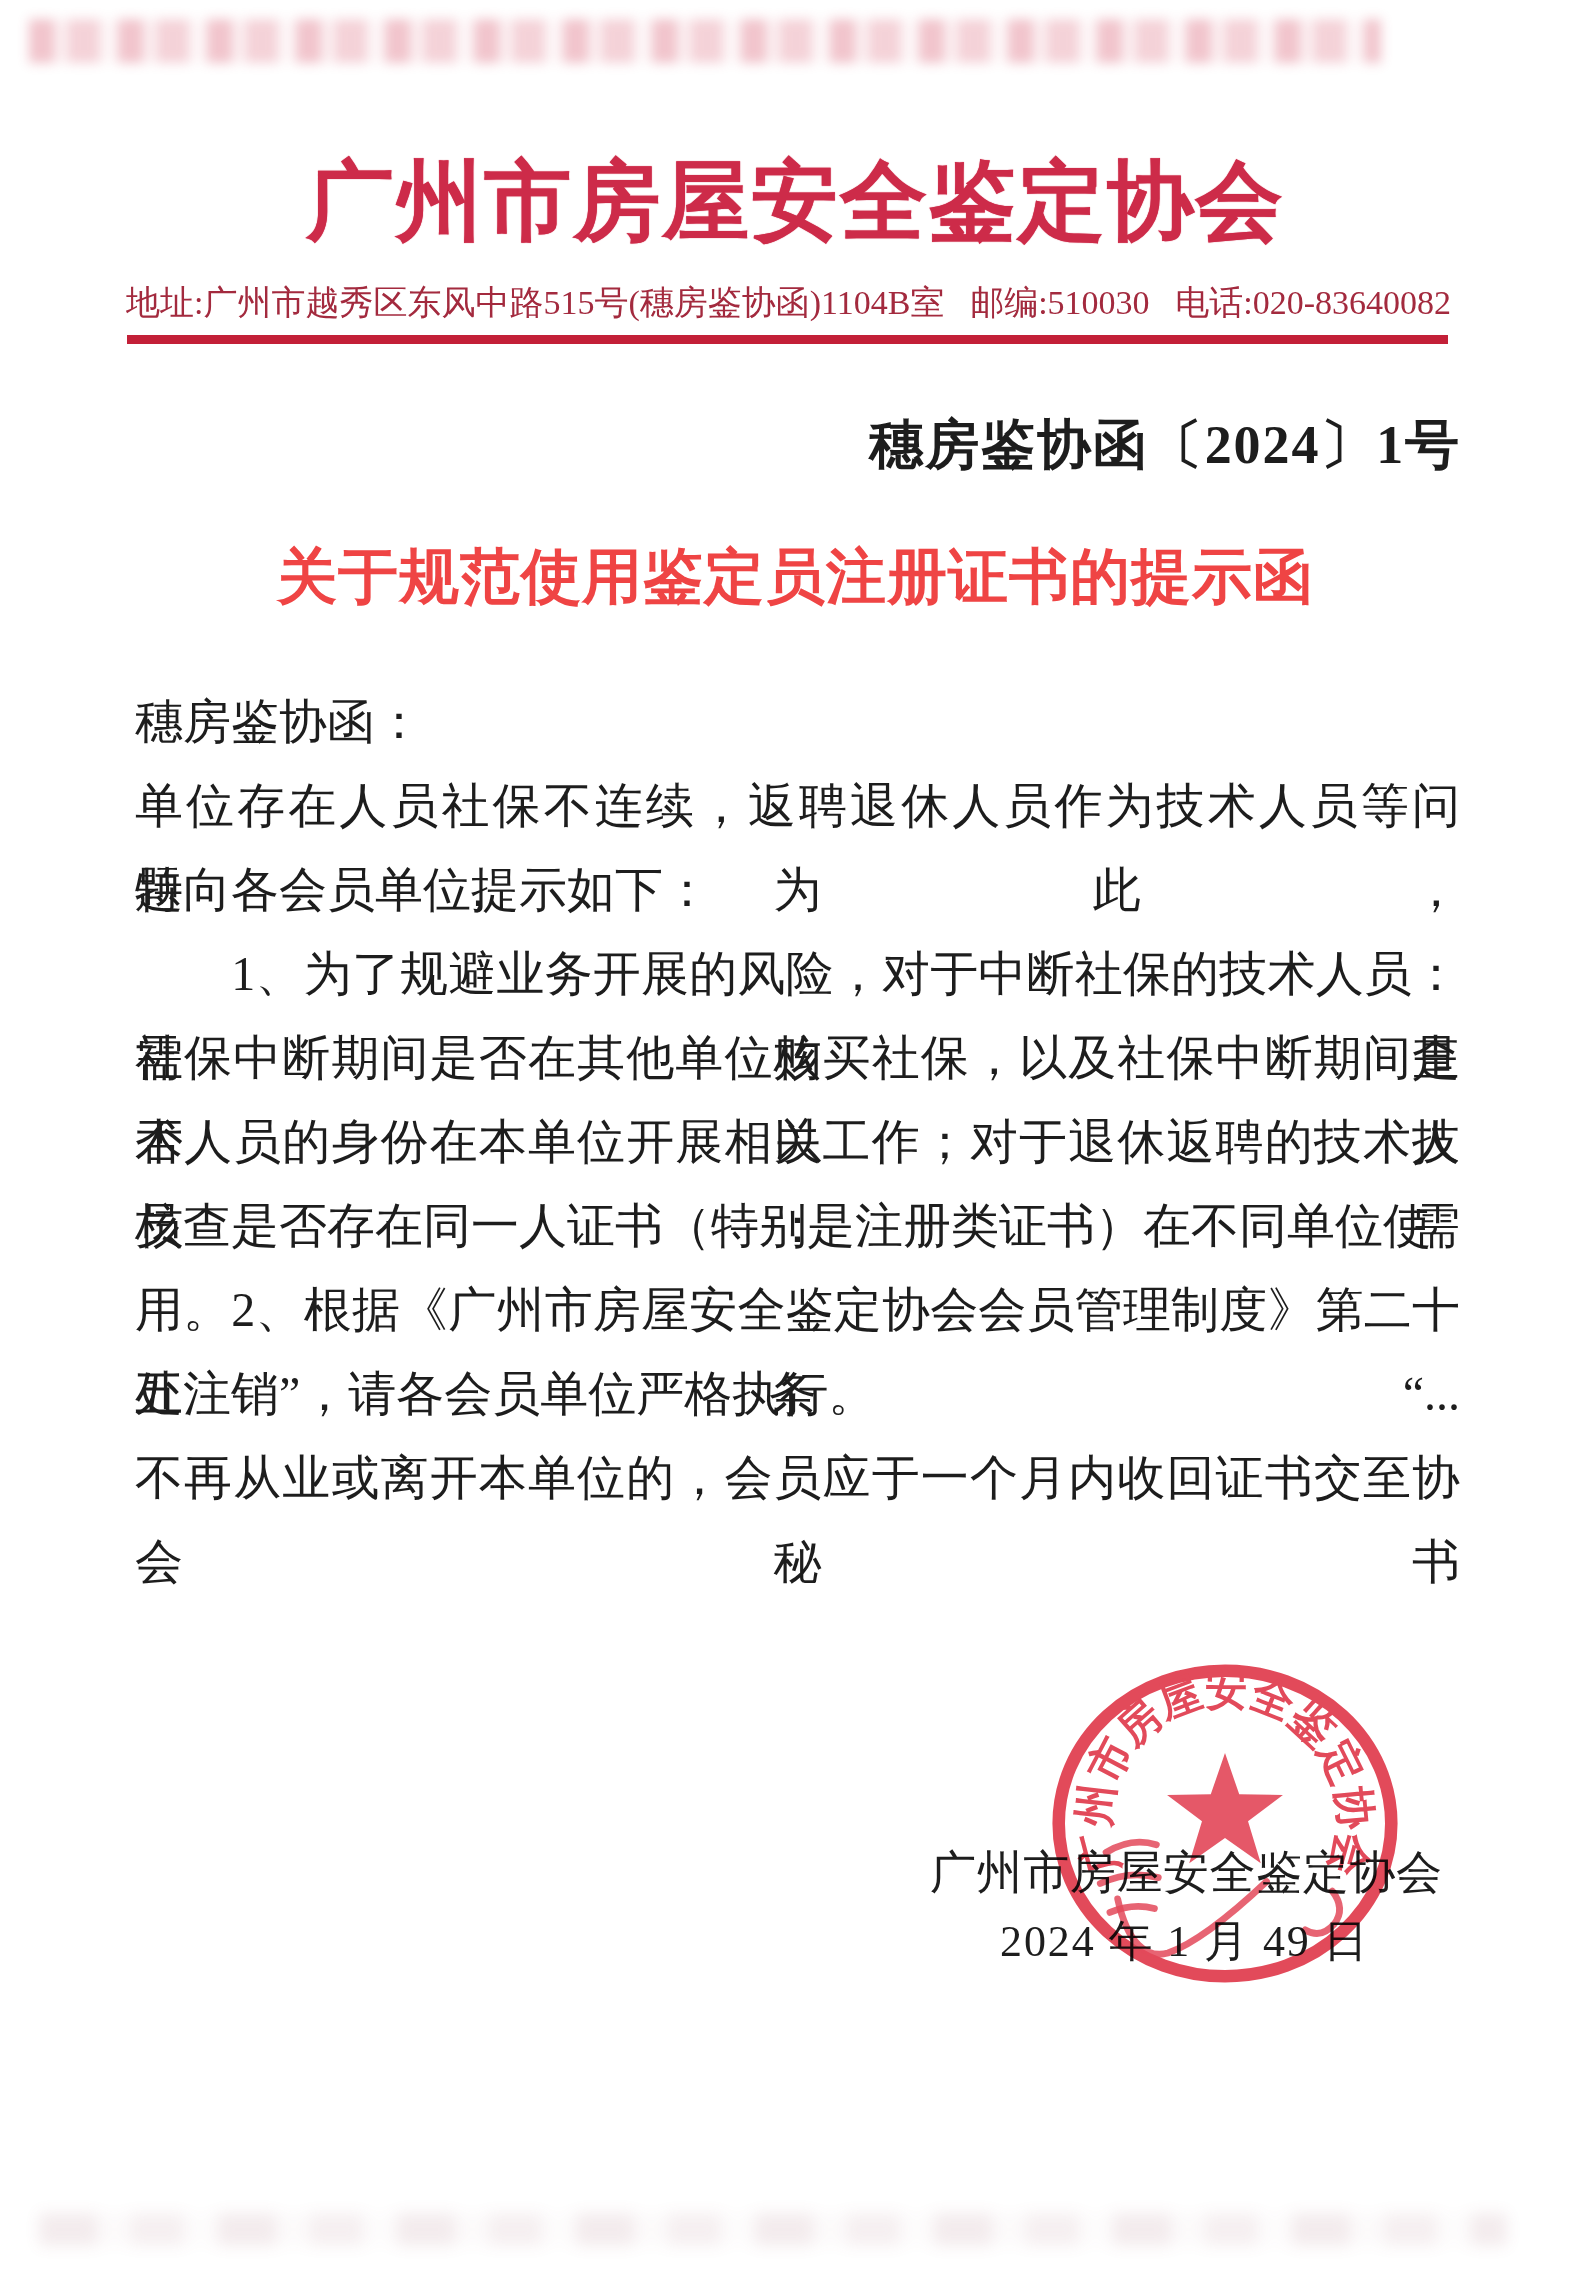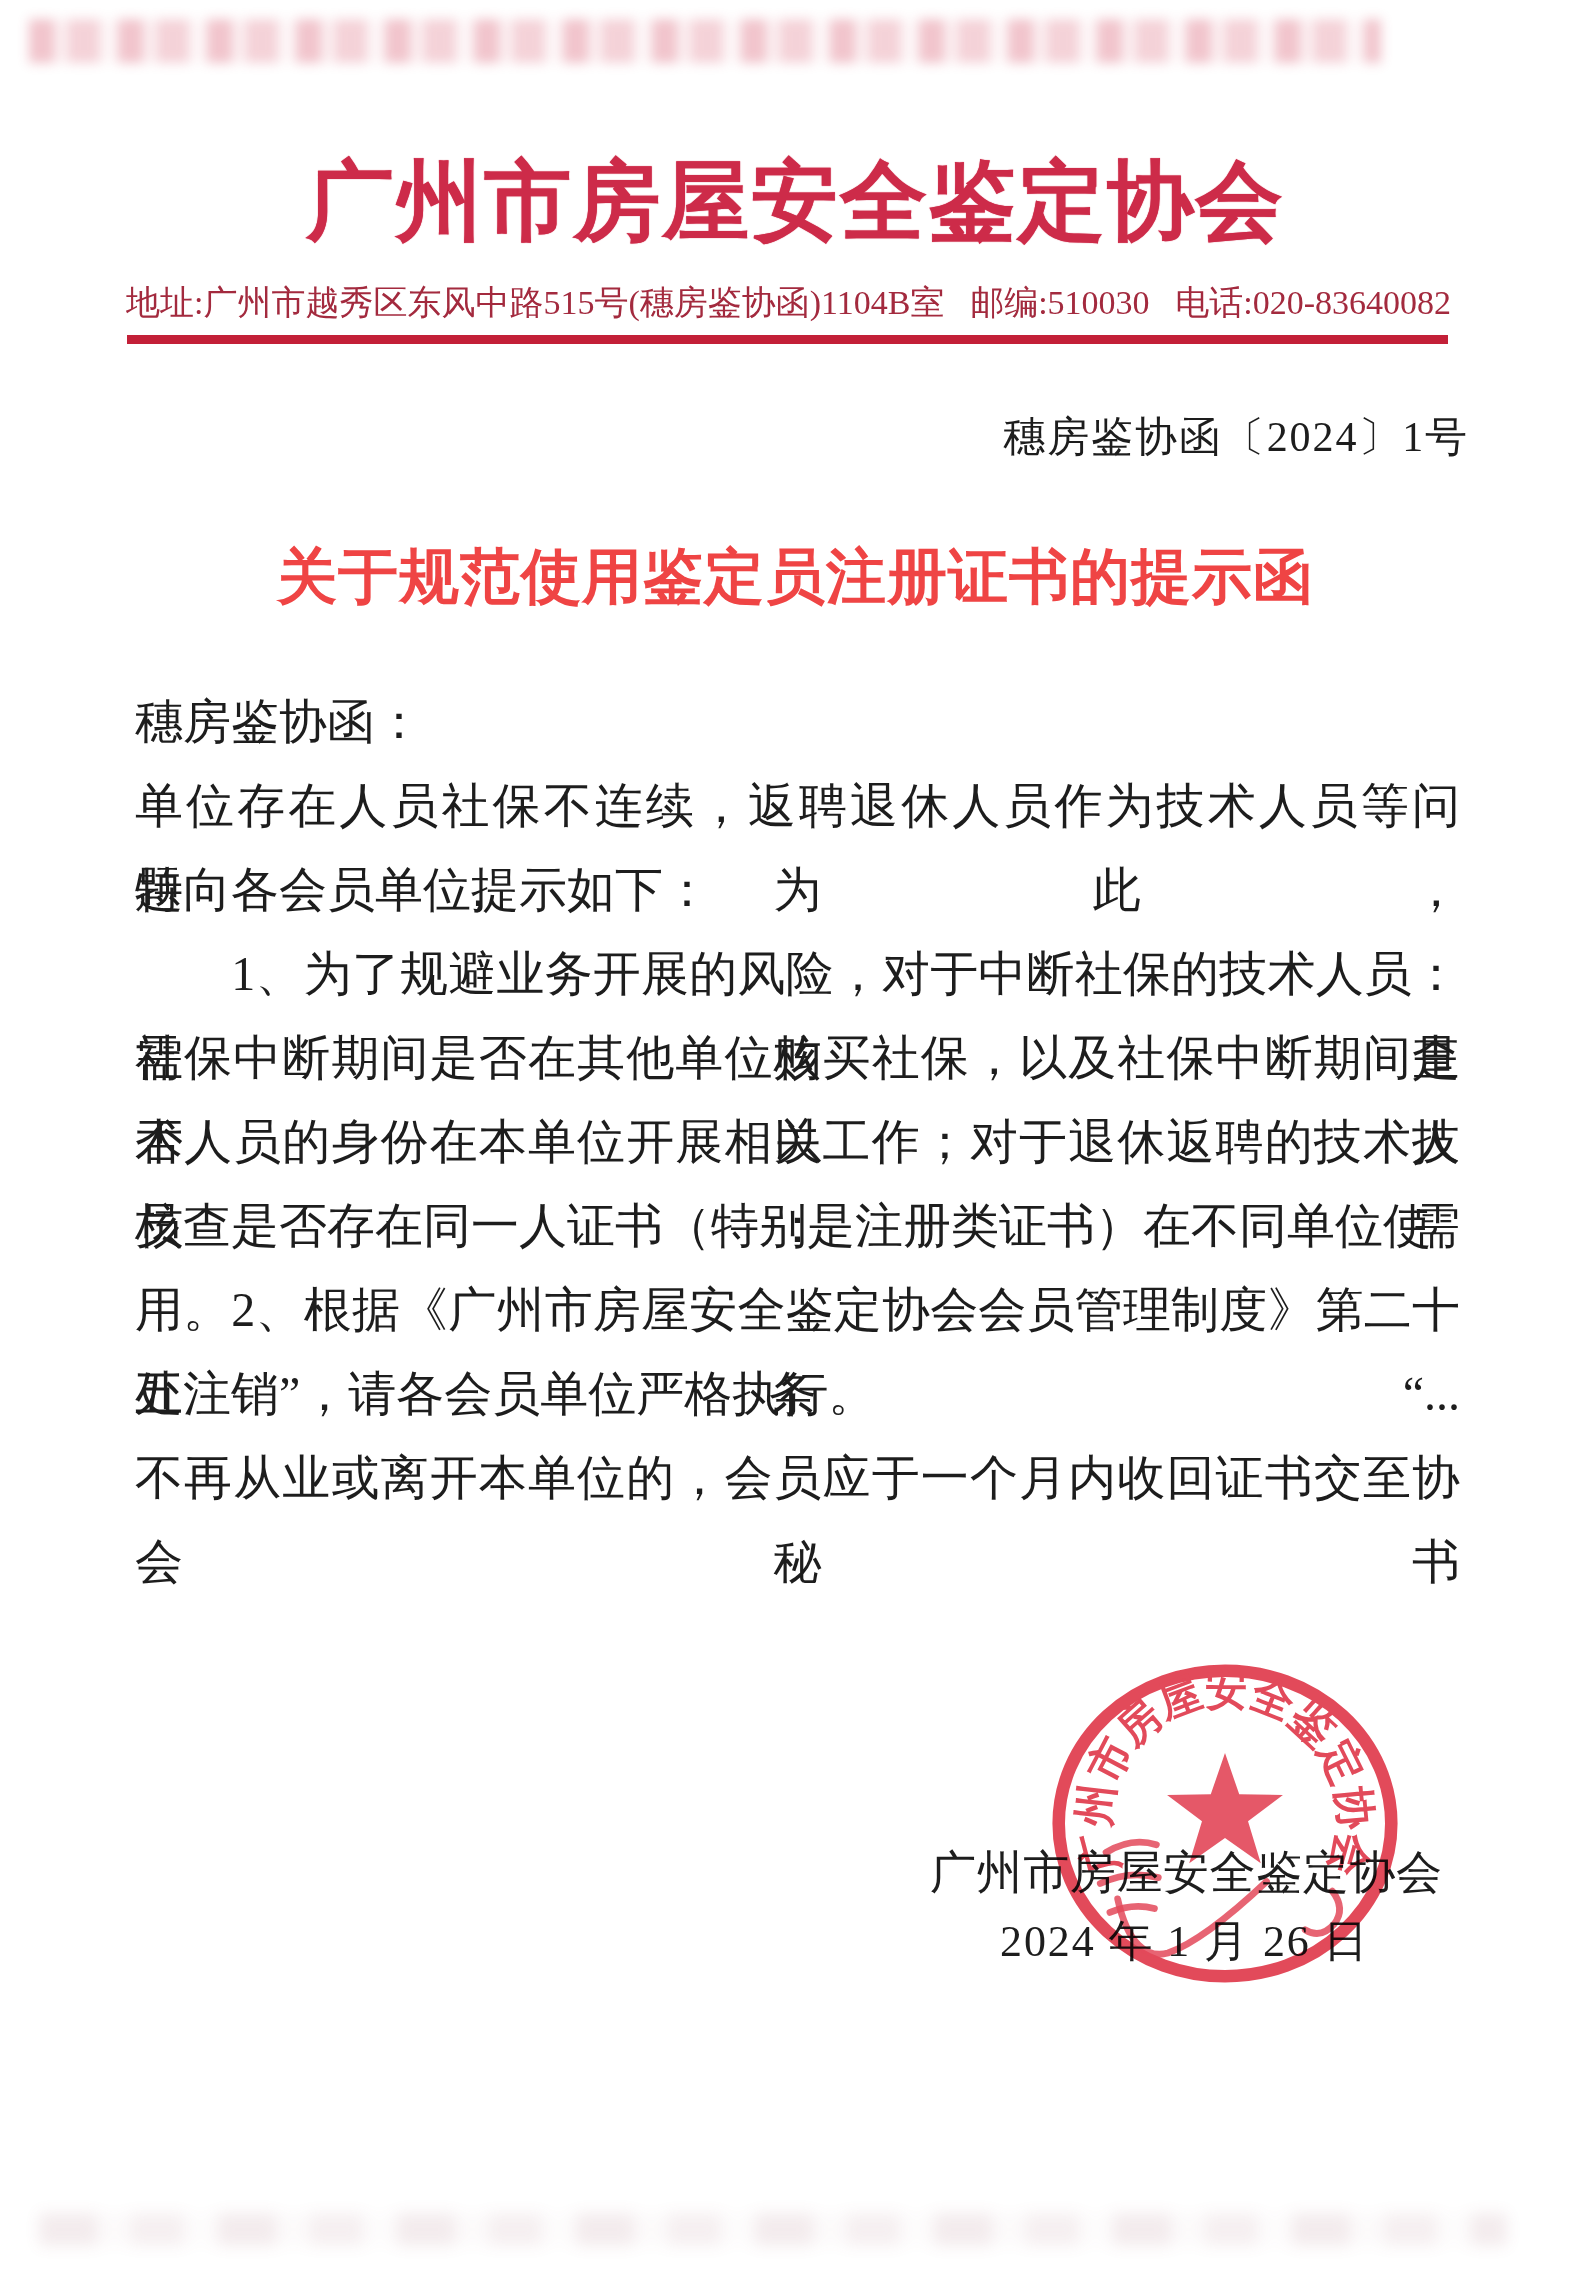--- a/index.html
+++ b/index.html
@@ -46,23 +46,24 @@
     position:absolute;top:280px;left:126px;width:1325px;
     display:flex;justify-content:space-between;align-items:baseline;
     font-size:34px;color:var(--address-red);
     white-space:nowrap;
   }
   .rule{
     position:absolute;top:335px;left:127px;width:1321px;height:8.7px;
     background:var(--rule-red);
   }
   .docnum{
-    position:absolute;top:409px;right:122px;
-    font-size:42px;letter-spacing:1.9px;color:var(--body-black);
+    position:absolute;top:409px;right:130px;
+    font-size:54px;letter-spacing:1.9px;color:var(--body-black);
     white-space:nowrap;
+    font-weight:bold;
   }
   .title{
     position:absolute;top:537px;left:0;width:100%;margin:0;
     text-align:center;
     font-family:"Liberation Sans","DejaVu Sans",sans-serif;
     font-size:60px;font-weight:700;letter-spacing:1px;
     color:#ef4444;
   }
   .body{
     position:absolute;top:680px;left:135px;width:1325px;
@@ -130,21 +131,21 @@
       <div class="bline fill">社保中断期间是否在其他单位购买社保，以及社保中断期间是否以技</div>
       <div class="bline fill">术人员的身份在本单位开展相关工作；对于退休返聘的技术人员：需</div>
       <div class="bline">核查是否存在同一人证书（特别是注册类证书）在不同单位使用。</div>
       <div class="bline fill">　　2、根据《广州市房屋安全鉴定协会会员管理制度》第二十五条“...</div>
       <div class="bline">处注销”，请各会员单位严格执行。</div>
       <div class="bline fill">不再从业或离开本单位的，会员应于一个月内收回证书交至协会秘书</div>
     </div>
 
   <div class="signature">广州市房屋安全鉴定协会</div>
 
-  <div class="date">2024 年 1 月 26 日</div>
+  <div class="date">2024 年 1 月 49 日</div>
 
   <svg class="seal" viewBox="0 0 362 332" xmlns="http://www.w3.org/2000/svg">
     <defs>
       <path id="sealArc" d="M 73.2 212.3 A 119 119 0 1 1 288.8 212.3"></path>
     </defs>
     <ellipse class="seal-ring" cx="181" cy="166" rx="172" ry="158"></ellipse>
     <text class="seal-text">
       <textPath href="#sealArc" startOffset="0" textLength="480" lengthAdjust="spacingAndGlyphs">广州市房屋安全鉴定协会</textPath>
     </text>
     <polygon class="seal-star" points="181,93 195.7,135.8 240.9,136.5 204.8,163.7 218,207 181,181 144,207 157.2,163.7 121.1,136.5 166.3,135.8"></polygon>

